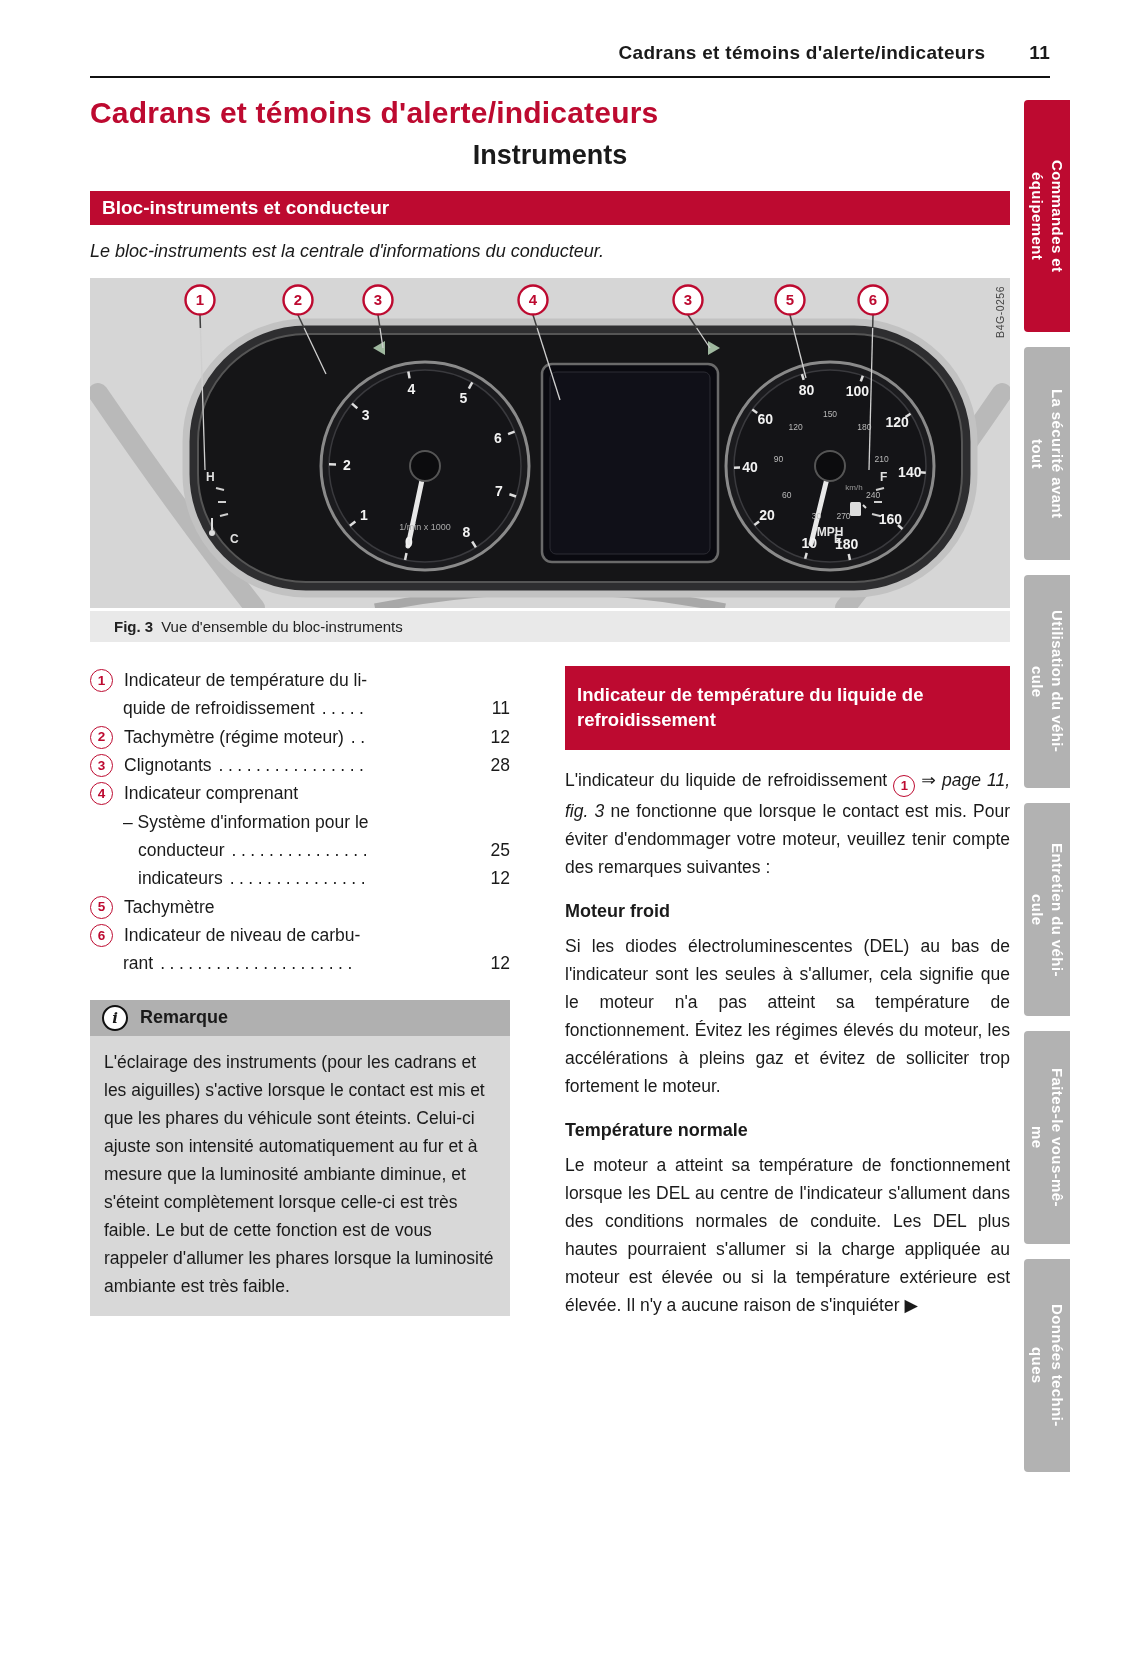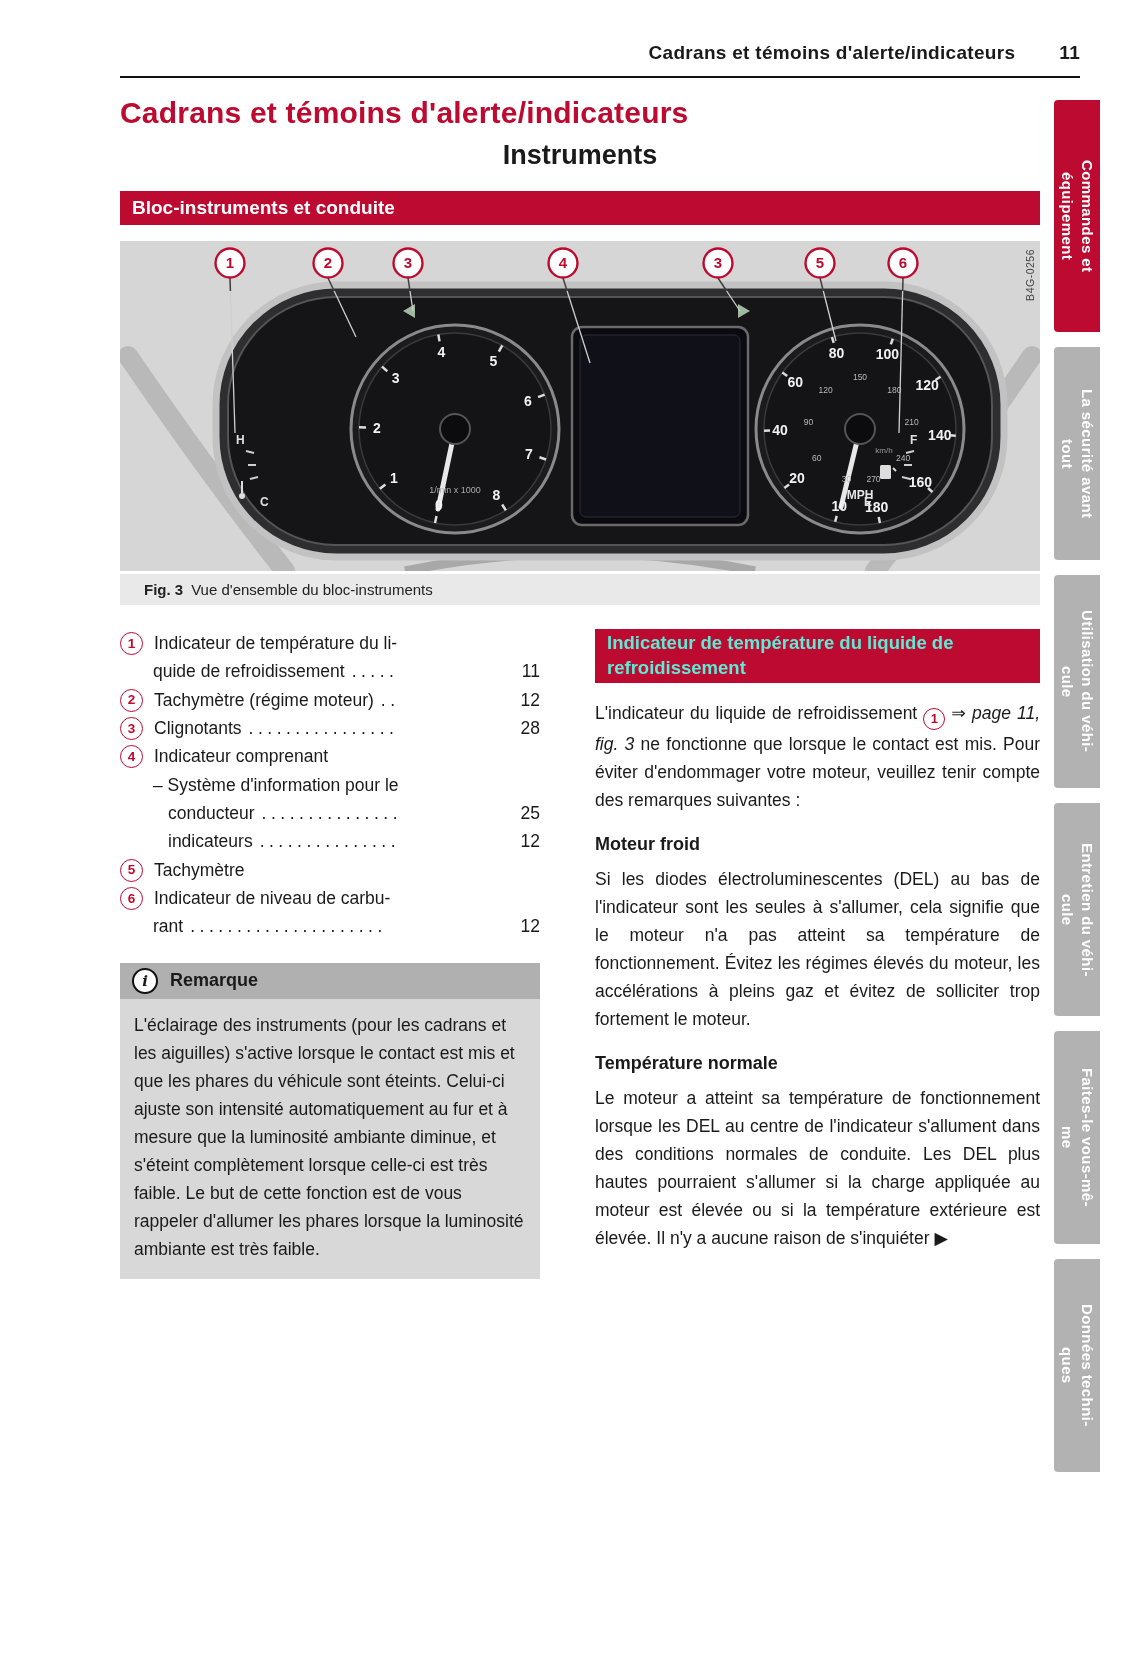--- a/index.html
+++ b/index.html
@@ -1,21 +1,21 @@
 <!DOCTYPE html>
 <html><head>
 <meta charset="utf-8">
 <style>
   :root{
     --red:#bd0a30;
     --ink:#1a1a1a;
   }
   html,body{margin:0;padding:0;background:#ffffff;}
   body{font-family:"Liberation Sans","DejaVu Sans",sans-serif;color:var(--ink);}
-  .page{position:relative;width:1100px;height:1654px;background:#fff;overflow:hidden;margin-left:30px;}
+  .page{position:relative;width:1100px;height:1654px;background:#fff;overflow:hidden;}
 
   
   .running-head{position:absolute;top:42px;left:90px;width:960px;display:flex;justify-content:flex-end;align-items:baseline;gap:44px;font-weight:bold;font-size:19px;letter-spacing:0.3px;}
   .head-rule{position:absolute;top:76px;left:90px;width:960px;border-top:2px solid #111;}
 
   
   .content{position:absolute;left:90px;top:96px;width:920px;}
   .h1{color:var(--red);font-size:30px;font-weight:bold;margin:0 0 10px 0;letter-spacing:0.2px;}
   .h2{color:var(--ink);font-size:27px;font-weight:bold;margin:0 0 20px 0;text-align:center;}
   .section-banner{background:var(--red);color:#fff;font-weight:bold;font-size:19px;padding:6px 12px;margin-bottom:16px;}
@@ -52,21 +52,21 @@
   .legend-page{margin-left:auto;padding-left:8px;}
 
   
   .note{margin-top:22px;}
   .note-head{background:#b0b0b0;display:flex;align-items:center;gap:12px;padding:5px 12px;}
   .note-icon{display:inline-flex;flex:none;width:22px;height:22px;border:2px solid #111;border-radius:50%;align-items:center;justify-content:center;font-family:"DejaVu Serif","Liberation Serif",serif;font-style:italic;font-weight:bold;font-size:15px;background:#fff;}
   .note-title{font-weight:bold;font-size:18px;}
   .note-body{background:#d8d8d8;padding:12px 14px 16px 14px;font-size:17.5px;line-height:1.6;}
 
   
-  .article-banner{background:var(--red);color:#5eead4;font-weight:bold;font-size:18.5px;line-height:1.35;padding:2px 12px;margin-bottom:16px;}
+  .article-banner{background:var(--red);color:#ffffff;font-weight:bold;font-size:18.5px;line-height:1.35;padding:17px 12px;margin-bottom:16px;}
   .article p{font-size:17.5px;line-height:1.6;margin:0 0 16px 0;text-align:justify;}
   .article h4{font-size:18px;font-weight:bold;margin:20px 0 10px 0;}
   .inline-callout{display:inline-flex;width:20px;height:20px;border:1.7px solid var(--red);border-radius:50%;color:var(--red);font-size:13px;font-weight:bold;align-items:center;justify-content:center;vertical-align:-4px;}
   .ref{font-style:italic;}
 
   
   .side-tab{position:absolute;left:1024px;width:46px;background:#b2b2b2;color:#fff;display:flex;align-items:center;justify-content:center;border-radius:4px 0 0 4px;}
   .side-tab.active{background:var(--red);}
   .side-tab-label{writing-mode:vertical-rl;white-space:pre-line;font-weight:bold;font-size:15px;line-height:1.35;letter-spacing:0.4px;text-align:center;}
 </style>
@@ -77,21 +77,22 @@
 
   <div class="running-head">
     <span>Cadrans et témoins d'alerte/indicateurs</span>
     <span>11</span>
   </div>
   <div class="head-rule"></div>
 
   <div class="content">
     <div class="h1">Cadrans et témoins d'alerte/indicateurs</div>
     <div class="h2">Instruments</div>
-    <div class="section-banner">Bloc-instruments et conduite</div>
+    <div class="section-banner">Bloc-instruments et conducteur</div>
+    <div class="intro">Le bloc-instruments est la centrale d'informations du conducteur.</div>
 
     <div class="figure">
       <svg class="figure-image" viewBox="0 0 920 330" width="920" height="330">
         <rect width="920" height="330" fill="#d6d6d6"></rect>
 
         <path d="M 8 115 Q 90 235 165 330" stroke="#b9b9b9" stroke-width="20" fill="none" stroke-linecap="round"></path>
         <path d="M 912 115 Q 830 235 755 330" stroke="#b9b9b9" stroke-width="20" fill="none" stroke-linecap="round"></path>
         <path d="M 285 330 Q 460 294 635 330" stroke="#a8a8a8" stroke-width="9" fill="none"></path>
 
         <rect x="96" y="44" width="788" height="272" rx="120" fill="#2e2e30" stroke="#c2c2c2" stroke-width="7"></rect>

